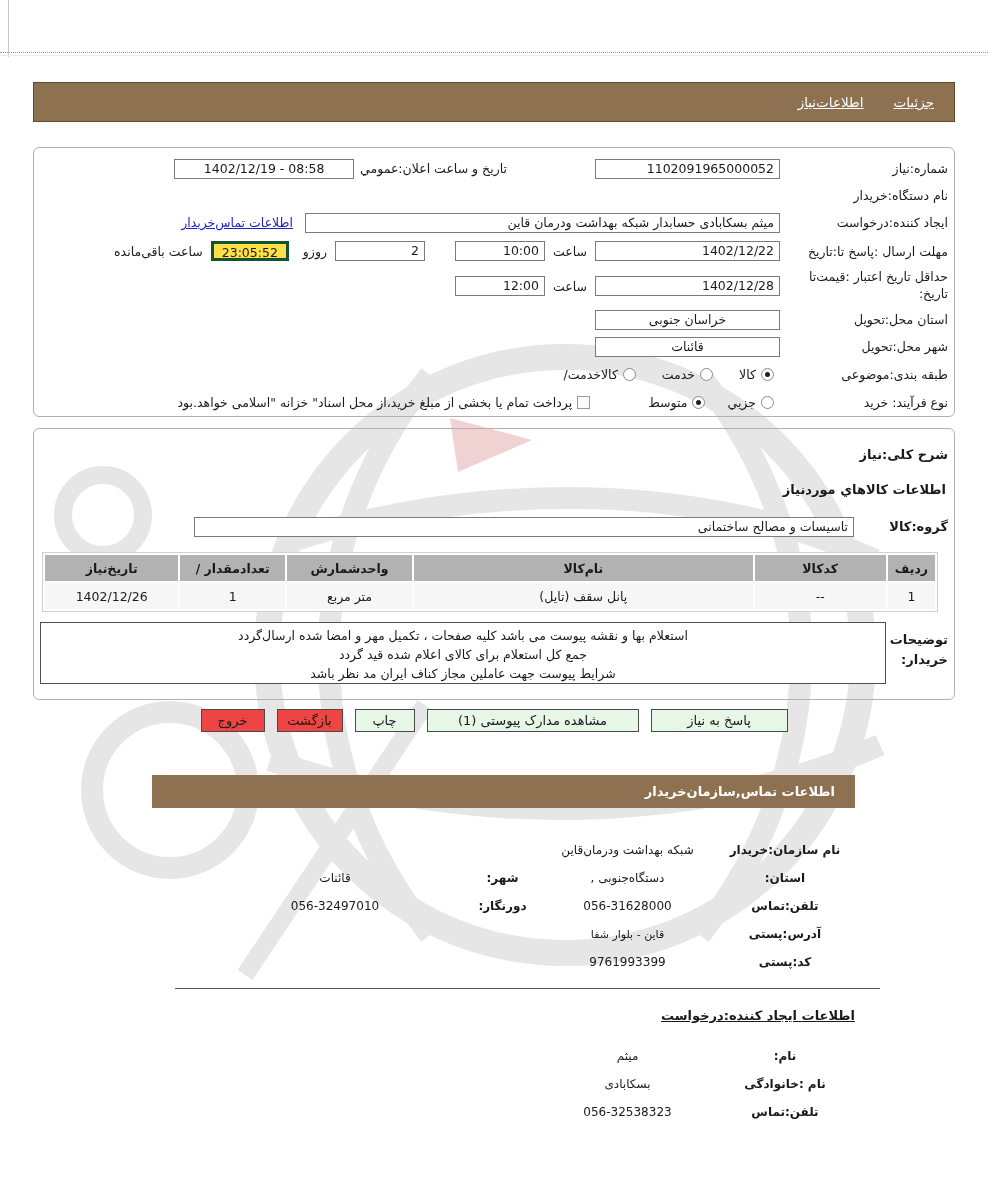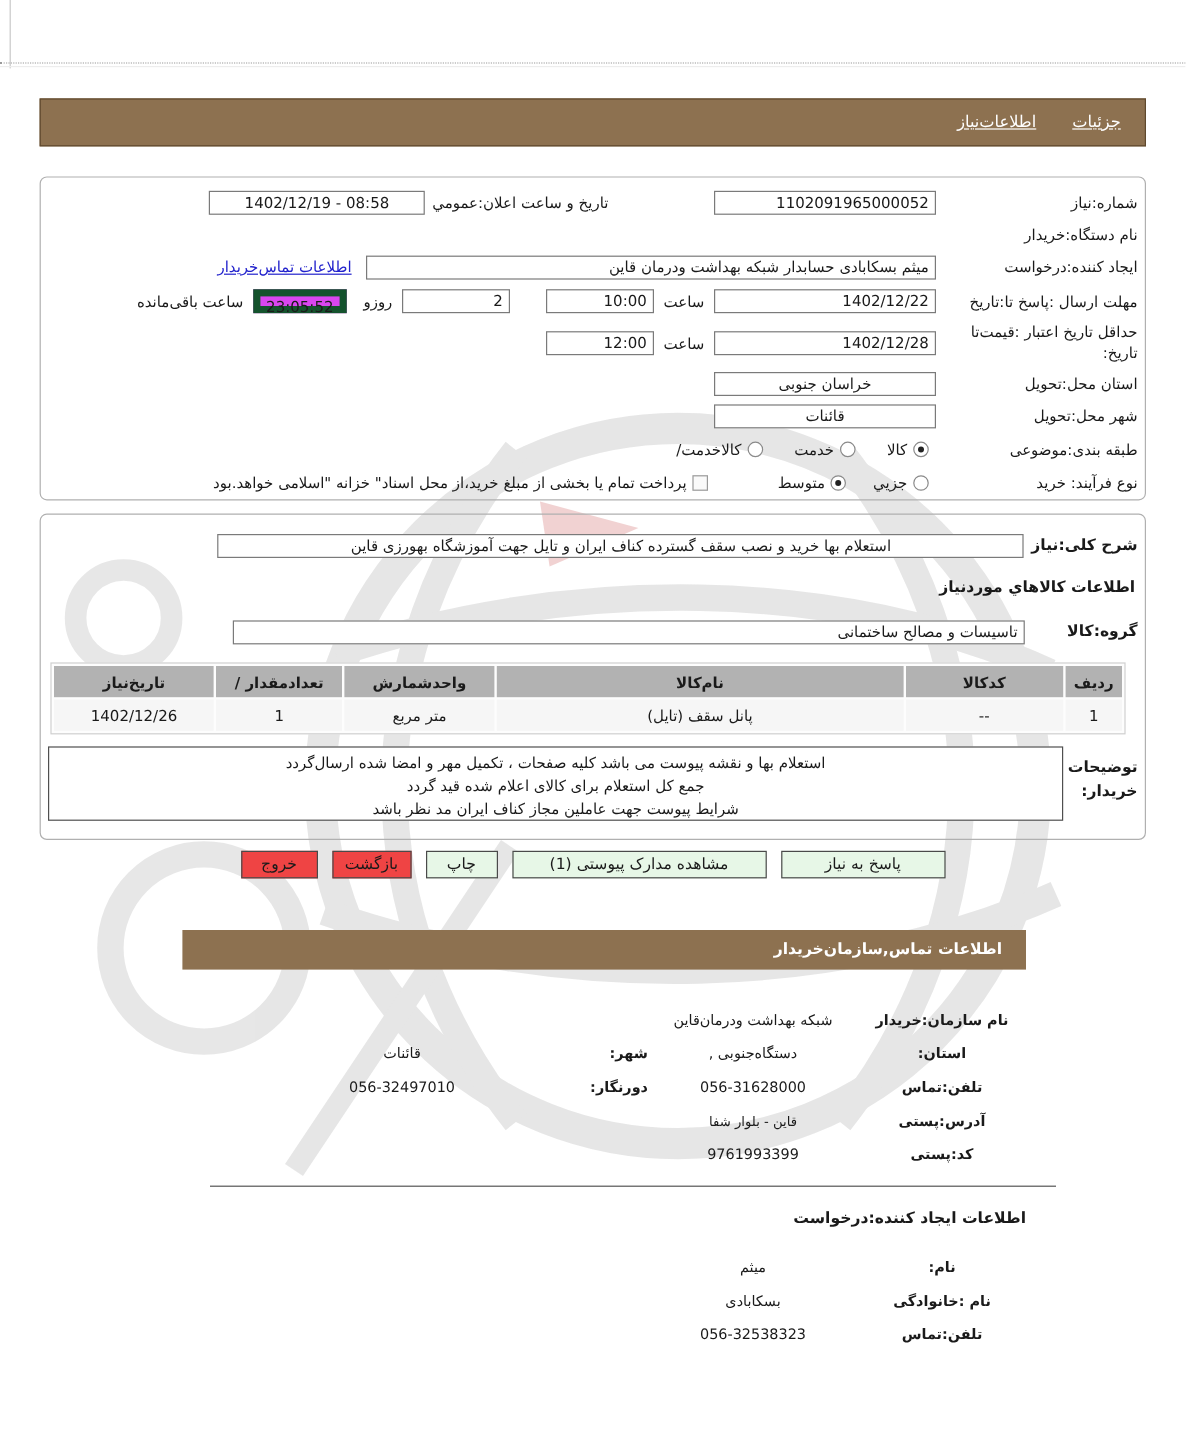--- a/index.html
+++ b/index.html
@@ -32,21 +32,21 @@
   .box2{top:428px;height:272px;padding:12px 6px 0 6px;}
   .frow{display:flex;align-items:center;}
   .lab{width:168px;box-sizing:border-box;padding-left:6px;font-size:12.5px;white-space:nowrap;}
   .lab2l{line-height:1.35;white-space:nowrap;}
   .ibox{
     height:20px;box-sizing:border-box;border:1px solid #7a7a7a;background:#fff;
     font-size:12.5px;line-height:18px;padding:0 5px;white-space:nowrap;overflow:hidden;
   }
   .t-right{text-align:right;} .t-center{text-align:center;}
   .ybox{
-    width:78px;height:20px;box-sizing:border-box;border:6px solid #14532d;background:#d946ef;
+    width:78px;height:20px;box-sizing:border-box;border:3px solid #14532d;background:#fde047;
     text-align:center;line-height:18px;font-size:12.5px;
   }
   .link{color:#2222cc;text-decoration:underline;font-size:12.5px;white-space:nowrap;cursor:pointer;}
   .radio{width:13px;height:13px;box-sizing:border-box;border:1px solid #8a8a8a;border-radius:50%;
     background:#fff;display:inline-block;position:relative;flex:0 0 auto;}
   .radio.checked::after{content:"";position:absolute;left:3px;top:3px;right:3px;bottom:3px;background:#222;border-radius:50%;}
   .checkbox{width:13px;height:13px;box-sizing:border-box;border:1px solid #9a9a9a;background:#fafafa;display:inline-block;flex:0 0 auto;}
   .opt{display:flex;align-items:center;gap:5px;font-size:12.5px;white-space:nowrap;}
   .blab{font-weight:bold;font-size:13px;white-space:nowrap;padding-left:6px;}
   .section-title{font-weight:bold;font-size:13px;margin:14px 2px 0 0;}
@@ -71,25 +71,25 @@
   .w-respond{width:137px;} .w-view{width:212px;} .w-print{width:60px;} .w-back{width:66px;} .w-exit{width:64px;}
   
   .chead{
     position:absolute;top:775px;right:133px;width:703px;height:33px;box-sizing:border-box;z-index:1;
     background:#8d7150;color:#fff;font-weight:bold;font-size:13px;
     display:flex;align-items:center;padding-right:20px;
   }
   .cgrid{position:absolute;top:836px;right:133px;width:703px;z-index:1;}
   .crow{display:grid;grid-template-columns:140px 175px 120px 170px;height:28px;align-items:center;direction:rtl;}
   .cl{font-weight:bold;font-size:12px;text-align:center;white-space:nowrap;}
-  .cl2{font-weight:bold;font-size:12px;text-align:right;padding-left:45px;white-space:nowrap;}
+  .cl2{font-weight:bold;font-size:12px;text-align:center;padding-left:45px;white-space:nowrap;}
   .cv{font-size:12px;text-align:center;white-space:nowrap;}
   .cv-small{font-size:11px;}
   .hline{position:absolute;top:988px;right:108px;width:705px;height:0;border-top:1px solid #555;z-index:1;}
-  .creator-head{position:absolute;top:1008px;right:133px;width:703px;font-weight:bold;font-size:13px;z-index:1;}
+  .creator-head{position:absolute;top:1008px;right:133px;width:703px;font-weight:bold;font-size:13px;z-index:1;text-decoration:underline;}
   .creator-grid{position:absolute;top:1042px;right:133px;width:703px;z-index:1;}
   .crow2{display:grid;grid-template-columns:140px 175px;height:28px;align-items:center;direction:rtl;}
 </style>
 </head>
 <body>
 
 <svg class="watermark" width="988" height="660" viewBox="0 0 988 660">
   <g fill="none" stroke="#e4e4e4" opacity="0.9">
     <circle cx="565" cy="320" r="298" stroke-width="26"></circle>
     <path d="M 430 40 C 295 210 295 430 430 600" stroke-width="22"></path>
@@ -204,21 +204,20 @@
       <span class="checkbox"></span>
       <span>پرداخت تمام یا بخشی از مبلغ خرید،از محل اسناد" خزانه "اسلامی خواهد.بود</span>
     </span>
   </div>
 </div>
 
 <div class="fbox box2">
 
   <div class="frow" style="height:27px;">
     <span class="blab">شرح کلی:نیاز</span>
-    <div class="ibox t-center" style="width:672px;">استعلام بها خرید و نصب سقف گسترده کناف ایران و تایل جهت آموزشگاه بهورزی قاین</div>
   </div>
 
   <div class="section-title">اطلاعات کالاهاي موردنیاز</div>
 
   <div class="frow" style="height:27px;margin-top:16px;">
     <span class="blab" style="min-width:88px;">گروه:کالا</span>
     <div class="ibox t-right" style="width:660px;">تاسیسات و مصالح ساختمانی</div>
   </div>
 
   <table class="gtable">

